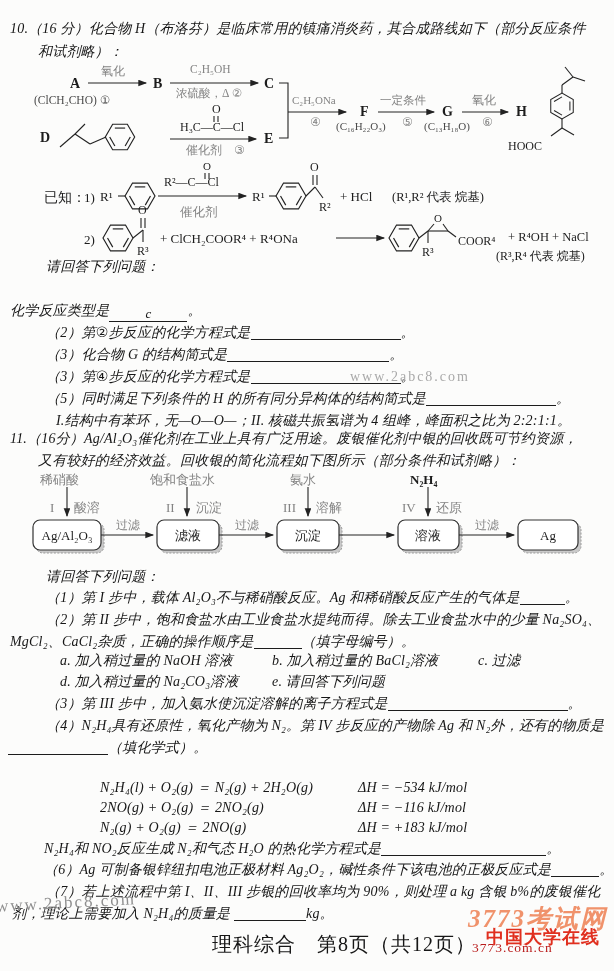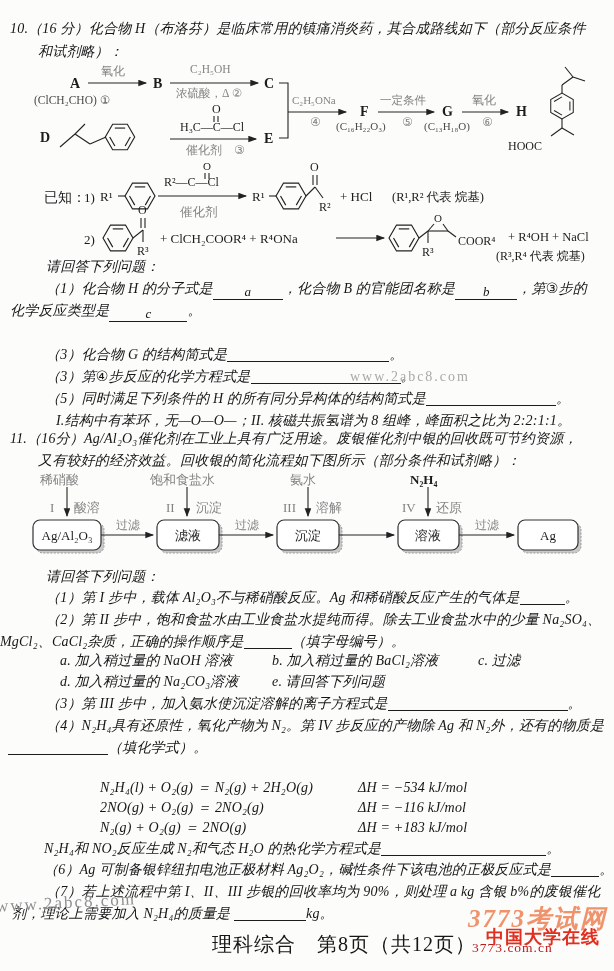--- a/index.html
+++ b/index.html
@@ -162,26 +162,26 @@
       <line x1="428" y1="71" x2="428" y2="83"></line>
       <text x="422" y="96" font-size="12">R³</text>
       <line x1="448" y1="71" x2="456" y2="77"></line>
       <text x="458" y="85" font-size="12">COOR⁴</text>
       <text x="508" y="81" font-size="12.5">+ R⁴OH + NaCl</text>
       <text x="496" y="100" font-size="12">(R³,R⁴ 代表 烷基)</text>
     </g>
   </svg>
 
   <div class="line" style="left:46px;top:258px">请回答下列问题：</div>
-  <div class="line" style="left:46px;top:280px"><span>（1）化合物 H 的分子式是</span><span class="blank" style="width:70px">a</span><span>，化合物 B 的官能团名称是</span><span class="blank" style="width:62px">b</span><span>，第③步的</span></div>
   <div class="line" style="left:10px;top:302px"><span>化学反应类型是</span><span class="blank" style="width:78px">c</span><span>。</span></div>
+  <div class="line" style="left:46px;top:324px"><span>（2）第②步反应的化学方程式是</span><span class="blank" style="width:150px"></span><span>。</span></div>
   <div class="line" style="left:46px;top:346px"><span>（3）化合物 G 的结构简式是</span><span class="blank" style="width:162px"></span><span>。</span></div>
   <div class="line" style="left:46px;top:368px"><span>（3）第④步反应的化学方程式是</span><span class="blank" style="width:150px"></span><span>。</span></div>
   <div class="line" style="left:46px;top:390px"><span>（5）同时满足下列条件的 H 的所有同分异构体的结构简式是</span><span class="blank" style="width:130px"></span><span>。</span></div>
-  <div class="line" style="left:56px;top:412px">I.结构中有苯环，无—O—O—；II. 核磁共振氢谱为 8 组峰，峰面积之比为 2:2:1:1。</div>
+  <div class="line" style="left:56px;top:412px">I.结构中有苯环，无—O—O—；II. 核磁共振氢谱为 4 组峰，峰面积之比为 2:2:1:1。</div>
 
   <div class="line" style="left:10px;top:430px">11.（16分）Ag/Al₂O₃催化剂在工业上具有广泛用途。废银催化剂中银的回收既可节约资源，</div>
   <div class="line" style="left:38px;top:452px">又有较好的经济效益。回收银的简化流程如下图所示（部分条件和试剂略）：</div>
 
   <svg class="svgfig" style="top:465px" width="614" height="96" viewBox="0 0 614 96">
     <defs>
       <marker id="ah3" markerWidth="9" markerHeight="8" refX="7" refY="3" orient="auto">
         <path d="M0,0 L8,3 L0,6 z" fill="#222"></path>
       </marker>
     </defs>
@@ -236,21 +236,21 @@
     <line x1="339" y1="70" x2="394" y2="70" marker-end="url(#ah3)"></line>
     <line x1="459" y1="70" x2="514" y2="70" marker-end="url(#ah3)"></line>
     <text x="128" y="64" font-size="12" class="gray" text-anchor="middle">过滤</text>
     <text x="247" y="64" font-size="12" class="gray" text-anchor="middle">过滤</text>
     <text x="487" y="64" font-size="12" class="gray" text-anchor="middle">过滤</text>
   </svg>
 
   <div class="line" style="left:46px;top:568px">请回答下列问题：</div>
   <div class="line" style="left:46px;top:589px"><span>（1）第 I 步中，载体 Al₂O₃不与稀硝酸反应。Ag 和稀硝酸反应产生的气体是</span><span class="blank" style="width:45px"></span><span>。</span></div>
   <div class="line" style="left:46px;top:611px">（2）第 II 步中，饱和食盐水由工业食盐水提纯而得。除去工业食盐水中的少量 Na₂SO₄、</div>
-  <div class="line" style="left:0;top:633px"><span>MgCl₂、CaCl₂杂质，正确的操作顺序是</span><span class="blank" style="width:48px"></span><span>（填字母编号）。</span></div>
+  <div class="line" style="left:10px;top:633px"><span>MgCl₂、CaCl₂杂质，正确的操作顺序是</span><span class="blank" style="width:48px"></span><span>（填字母编号）。</span></div>
   <div class="line" style="left:272px;top:652px">b. 加入稍过量的 BaCl₂溶液</div>
   <div class="line" style="left:60px;top:652px">a. 加入稍过量的 NaOH 溶液</div>
   <div class="line" style="left:478px;top:652px">c. 过滤</div>
   <div class="line" style="left:60px;top:673px">d. 加入稍过量的 Na₂CO₃溶液</div>
   <div class="line" style="left:272px;top:673px">e. 请回答下列问题</div>
   <div class="line" style="left:46px;top:695px"><span>（3）第 III 步中，加入氨水使沉淀溶解的离子方程式是</span><span class="blank" style="width:180px"></span><span>。</span></div>
   <div class="line" style="left:46px;top:717px">（4）N₂H₄具有还原性，氧化产物为 N₂。第 IV 步反应的产物除 Ag 和 N₂外，还有的物质是</div>
   <div class="line" style="left:8px;top:739px"><span class="blank" style="width:100px"></span><span>（填化学式）。</span></div>
 
   <div class="line" style="left:100px;top:779px">N₂H₄(l) + O₂(g) ＝ N₂(g) + 2H₂O(g)</div>

